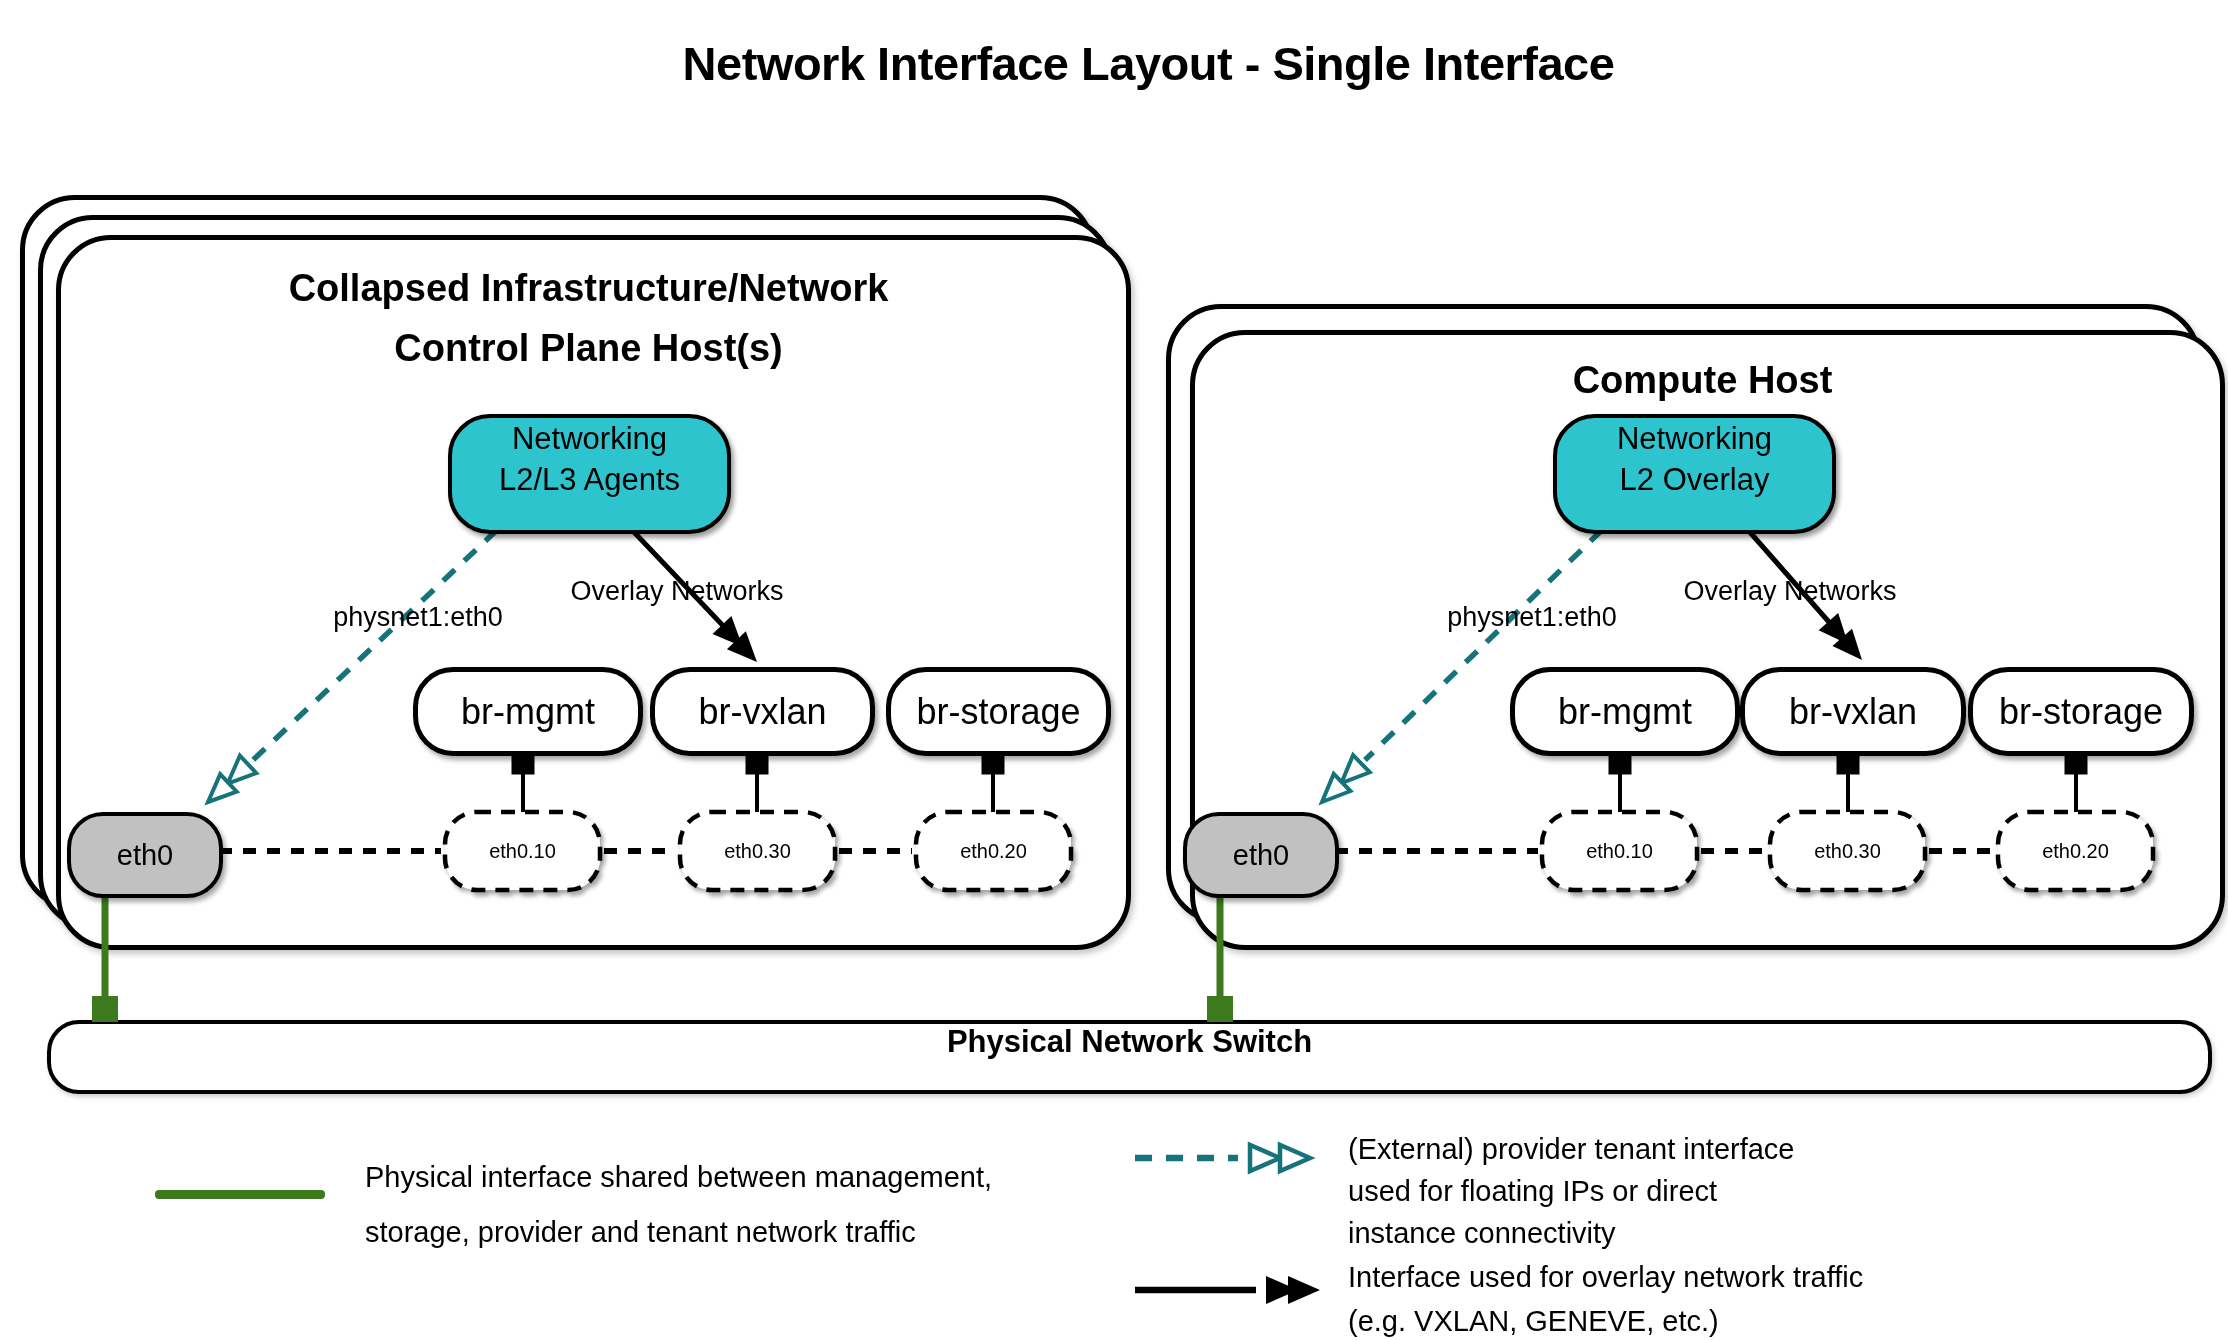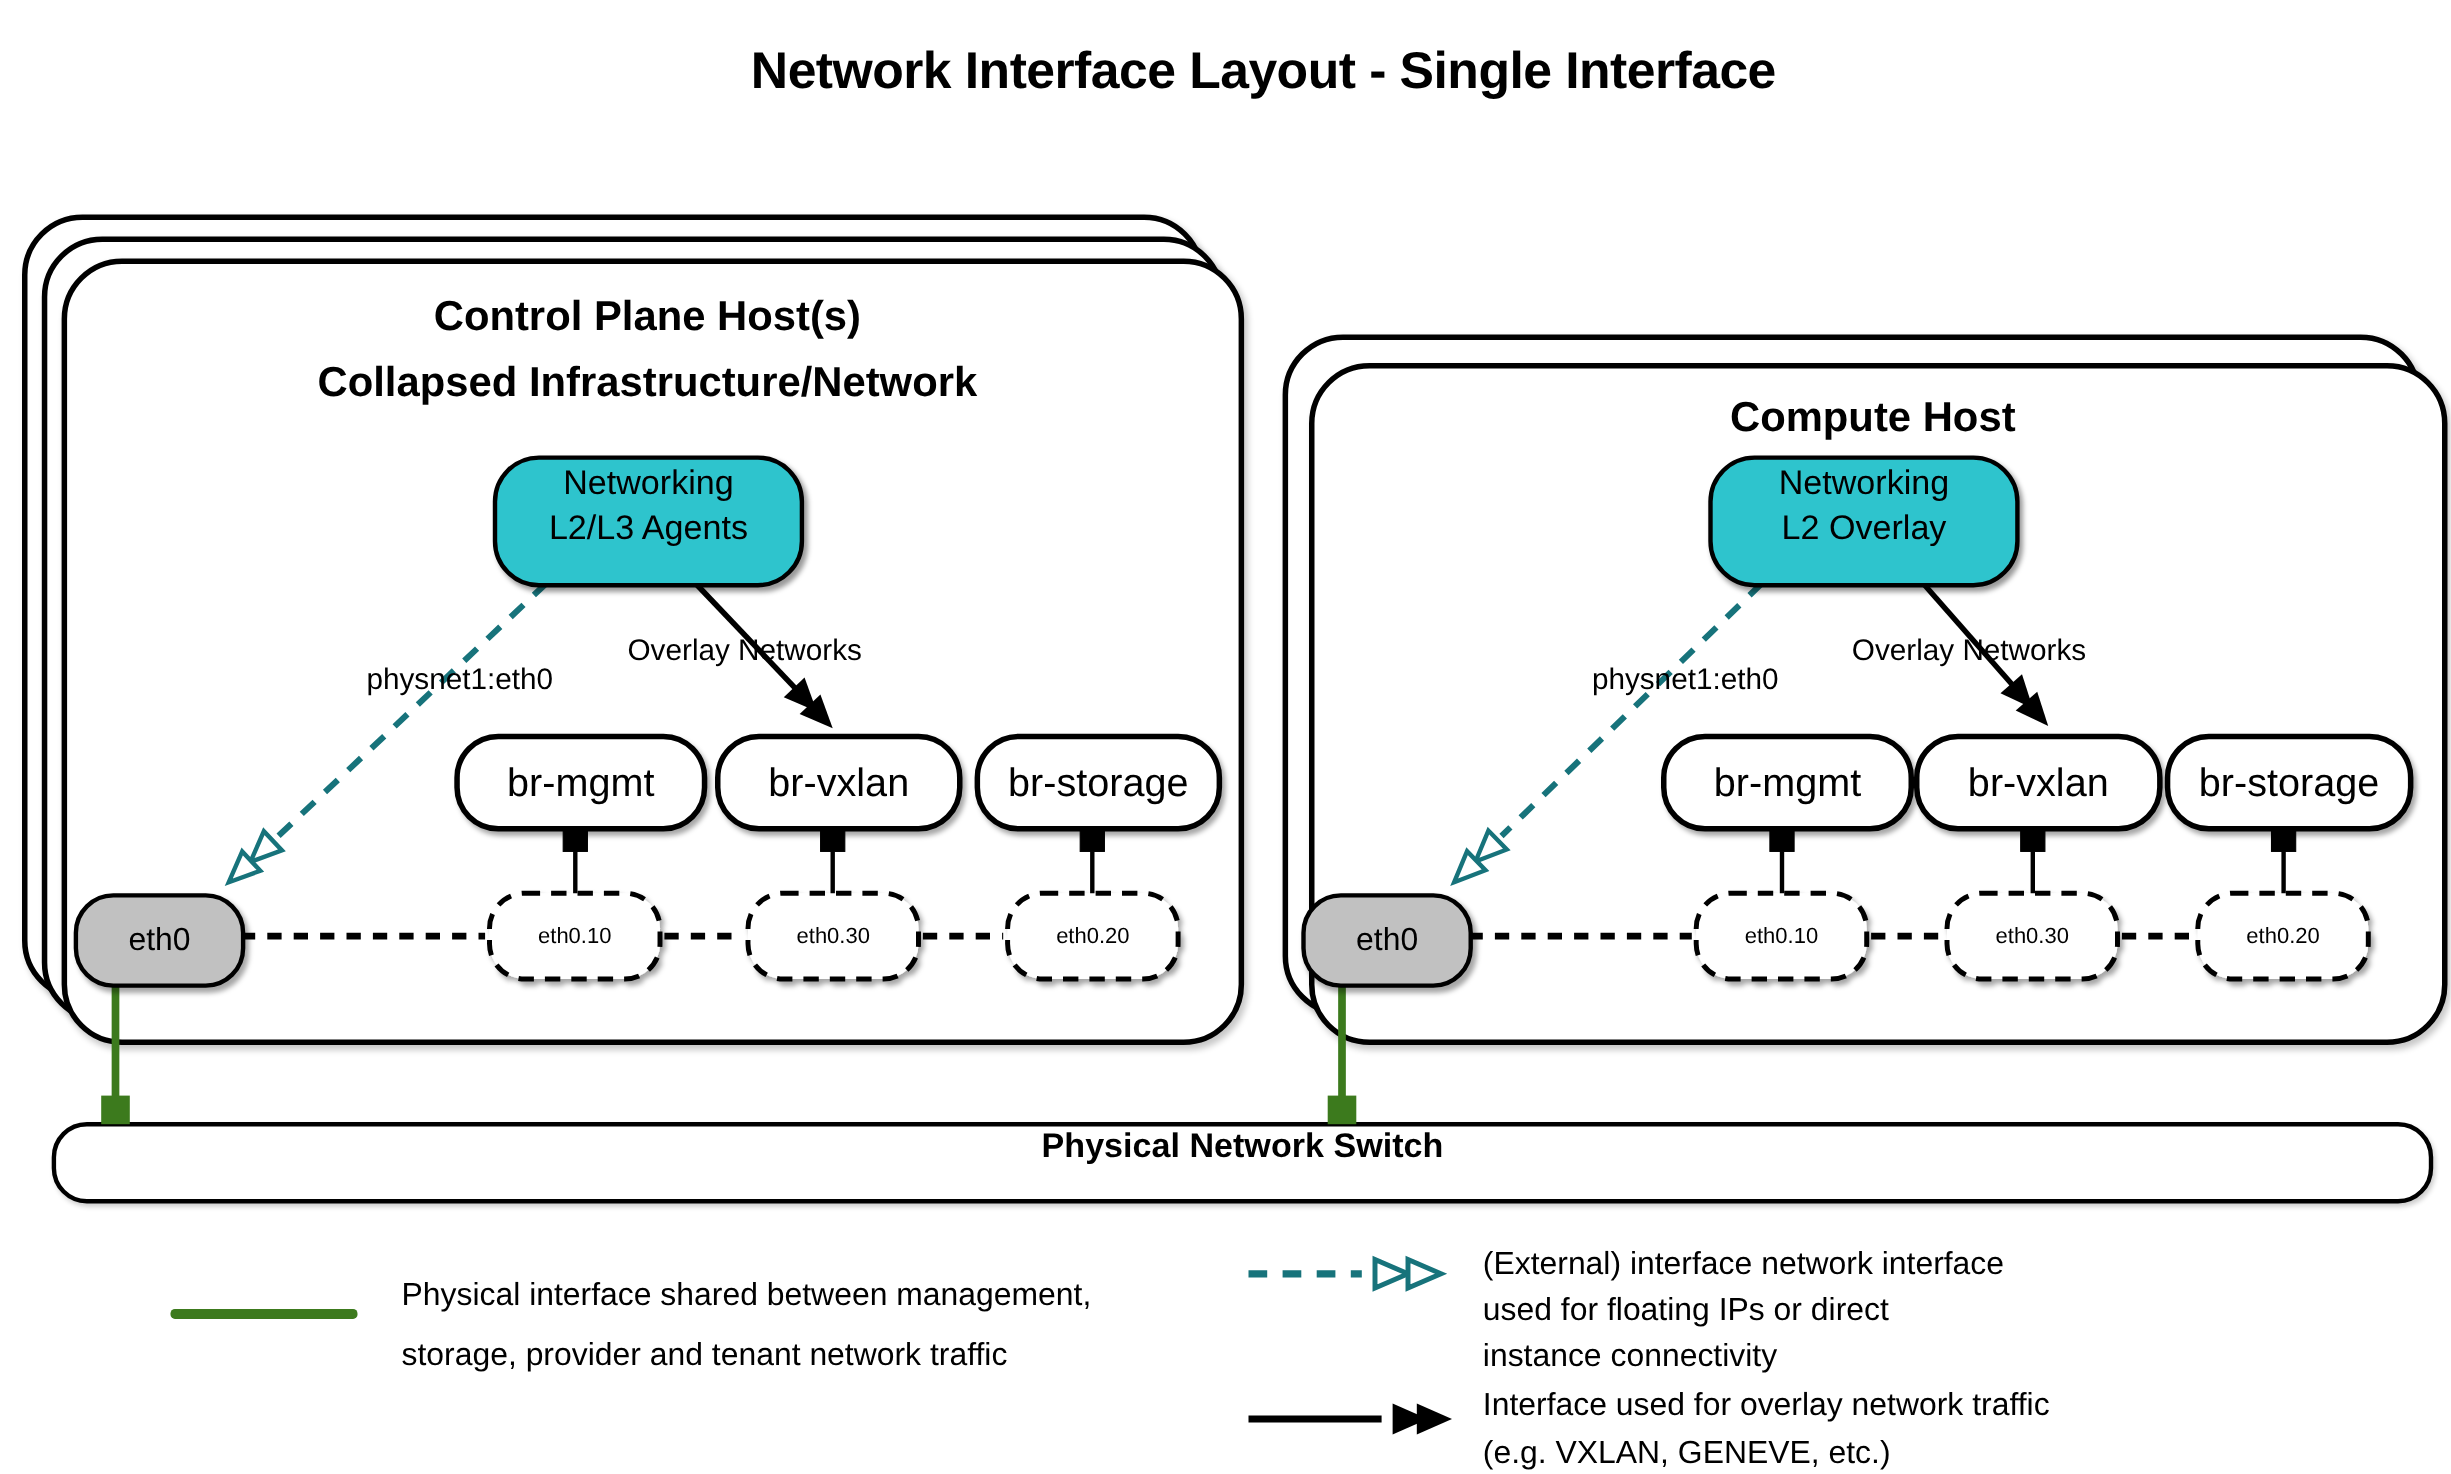--- a/index.html
+++ b/index.html
@@ -149,22 +149,22 @@
   <g>
     <line x1="1135" y1="1290" x2="1256" y2="1290" stroke="#000" stroke-width="6.5"></line>
     <g transform="translate(1320,1290)">
       <path transform="translate(-22,0)" d="M0 0 L-32 -14 L-32 14 Z" fill="#000"></path>
       <path d="M0 0 L-32 -14 L-32 14 Z" fill="#000"></path>
     </g>
   </g>
 </svg>
 
 <div class="abs host-title" style="left:56px;top:258px;width:1065px;">
+  <div>Collapsed Infrastructure/Network</div>
   <div>Control Plane Host(s)</div>
-  <div>Collapsed Infrastructure/Network</div>
 </div>
 
 <div class="abs agent-node" style="left:448px;top:414px;width:275px;height:112px;">
   <div>Networking</div>
   <div>L2/L3 Agents</div>
 </div>
 
 <div class="abs edge-label" style="left:308px;top:602px;width:220px;">physnet1:eth0</div>
 <div class="abs edge-label" style="left:567px;top:576px;width:220px;">Overlay Networks</div>
 
@@ -195,21 +195,21 @@
 <div class="abs vlan-label" style="left:1542px;top:812px;width:155px;height:78px;">eth0.10</div>
 <div class="abs vlan-label" style="left:1770px;top:812px;width:155px;height:78px;">eth0.30</div>
 <div class="abs vlan-label" style="left:1998px;top:812px;width:155px;height:78px;">eth0.20</div>
 
 <div class="abs legend-text" style="left:365px;top:1150px;line-height:55px;">
   <div>Physical interface shared between management,</div>
   <div>storage, provider and tenant network traffic</div>
 </div>
 
 <div class="abs legend-text" style="left:1348px;top:1128px;line-height:42px;">
-  <div>(External) interface network interface</div>
+  <div>(External) provider tenant interface</div>
   <div>used for floating IPs or direct</div>
   <div>instance connectivity</div>
 </div>
 
 <div class="abs legend-text" style="left:1348px;top:1255px;line-height:44px;">
   <div>Interface used for overlay network traffic</div>
   <div>(e.g. VXLAN, GENEVE, etc.)</div>
 </div>
 
 </body></html>

